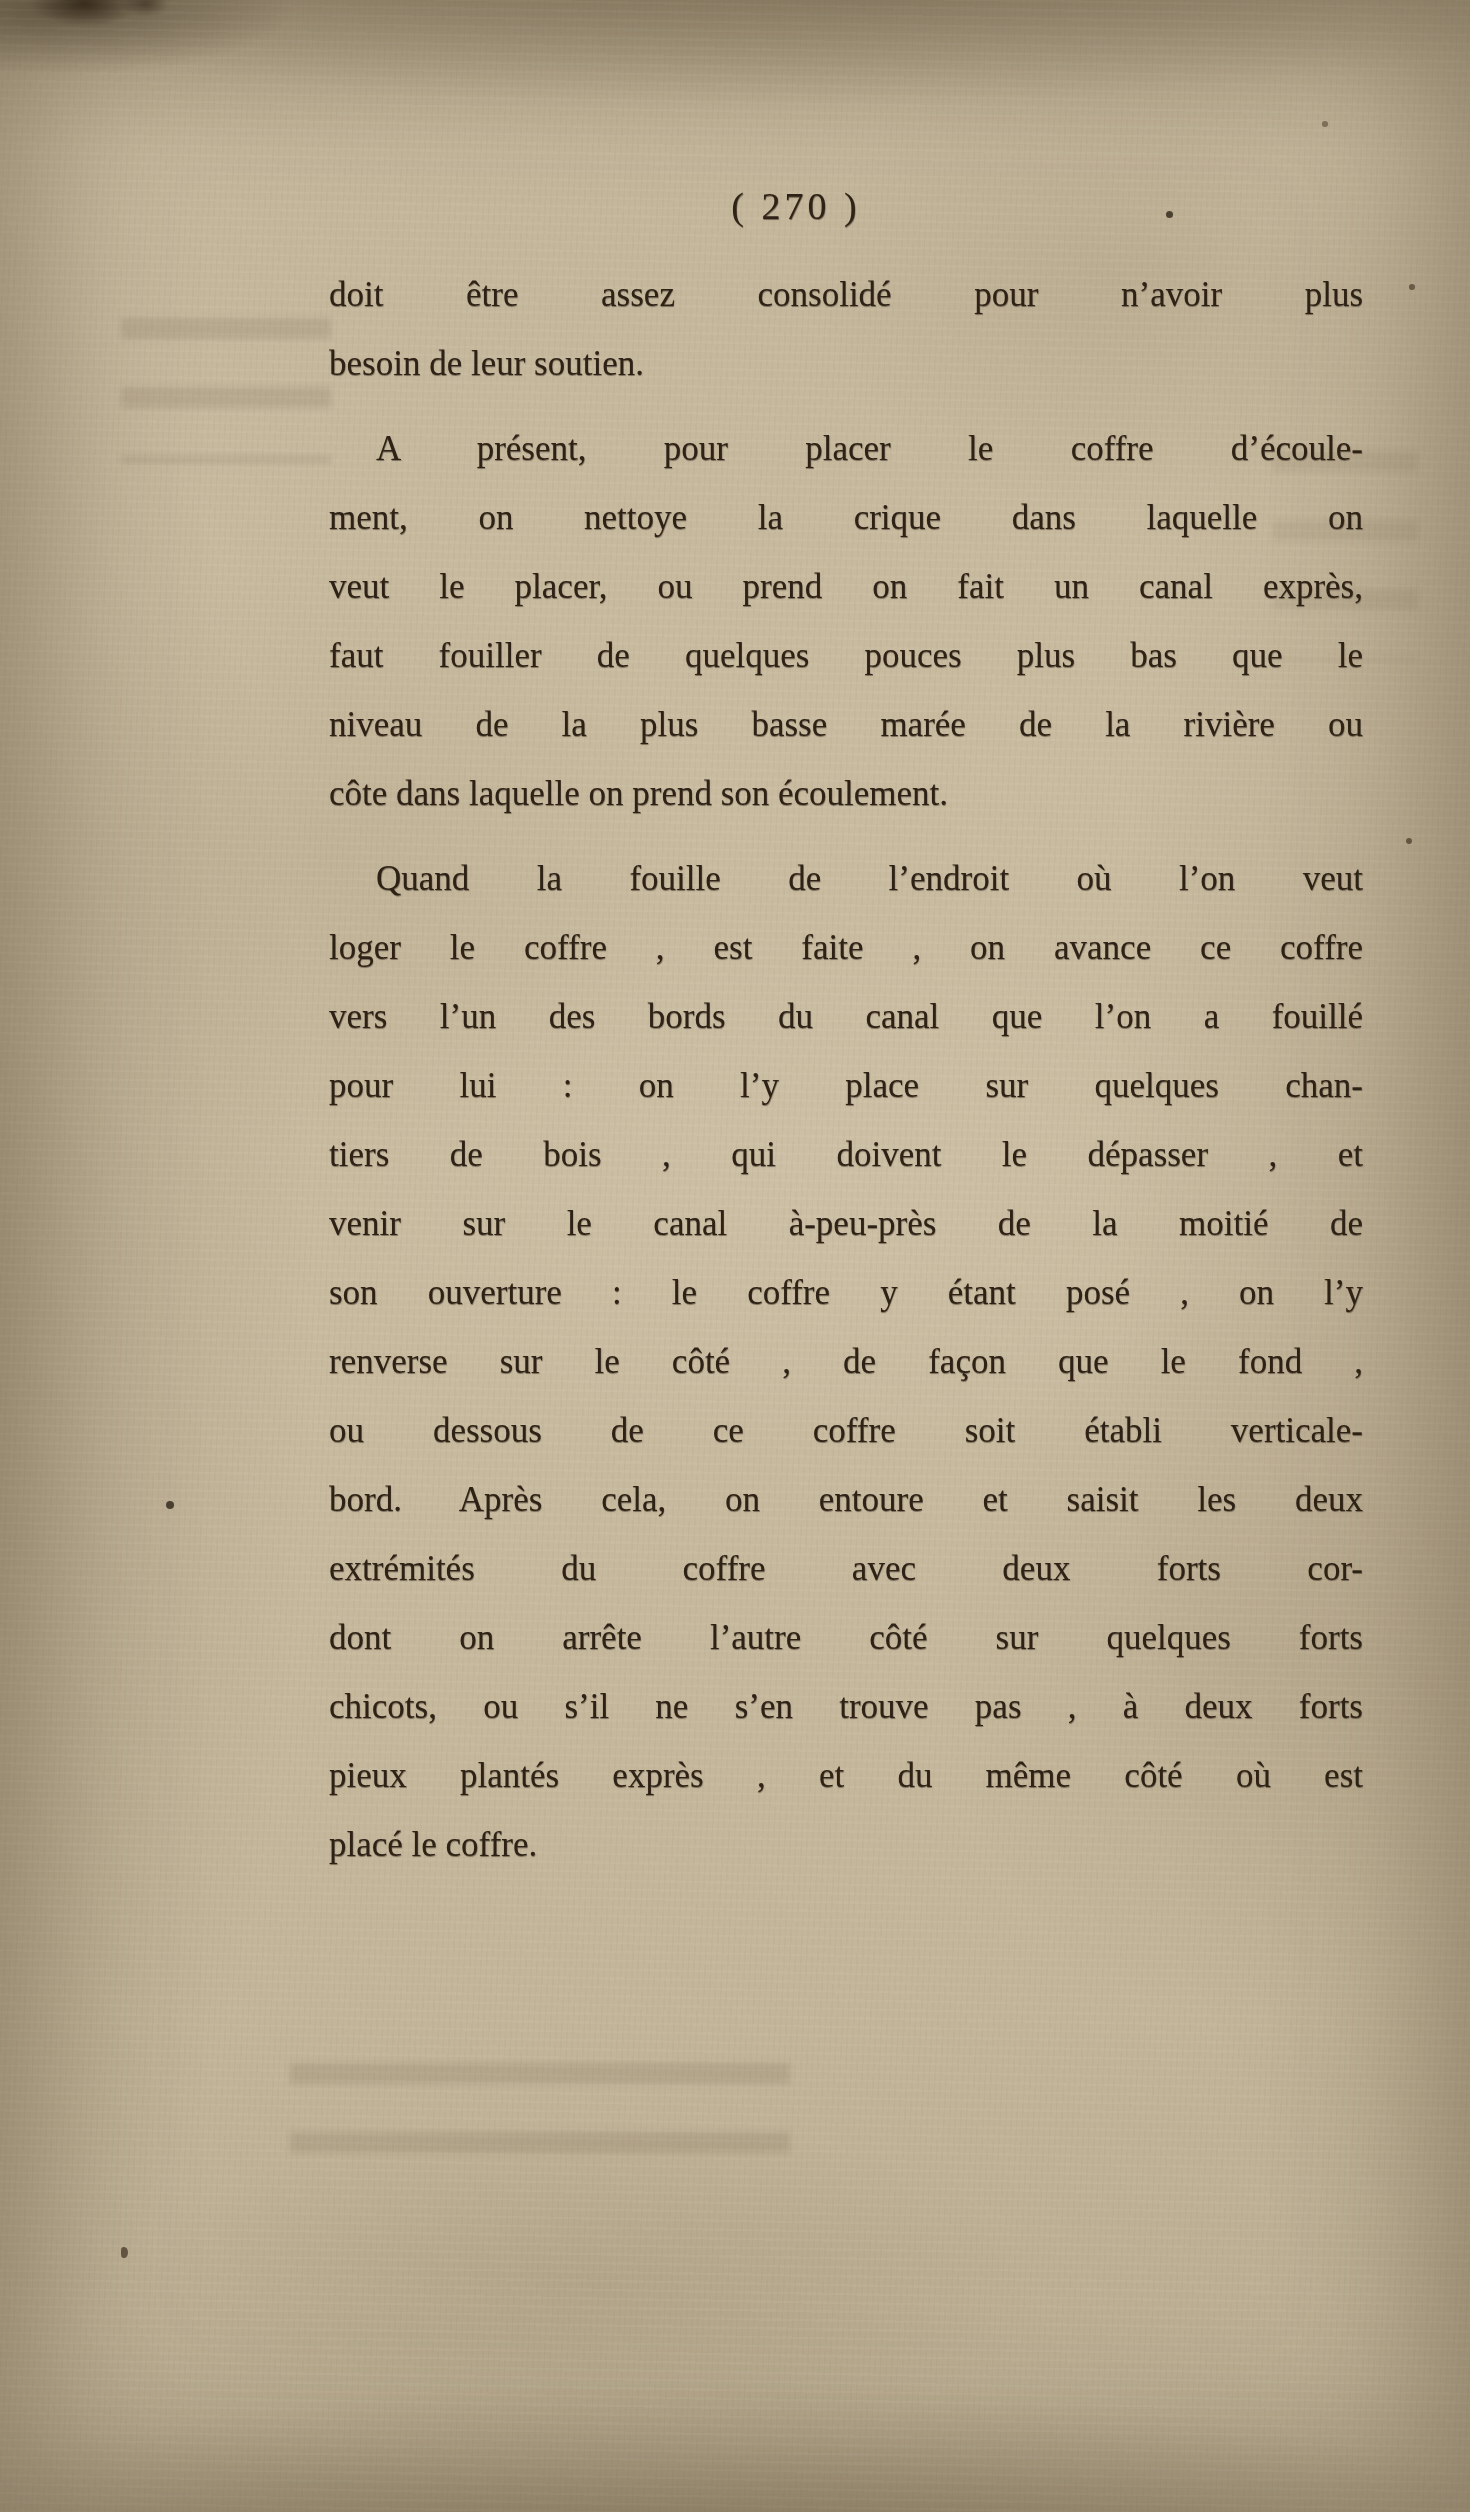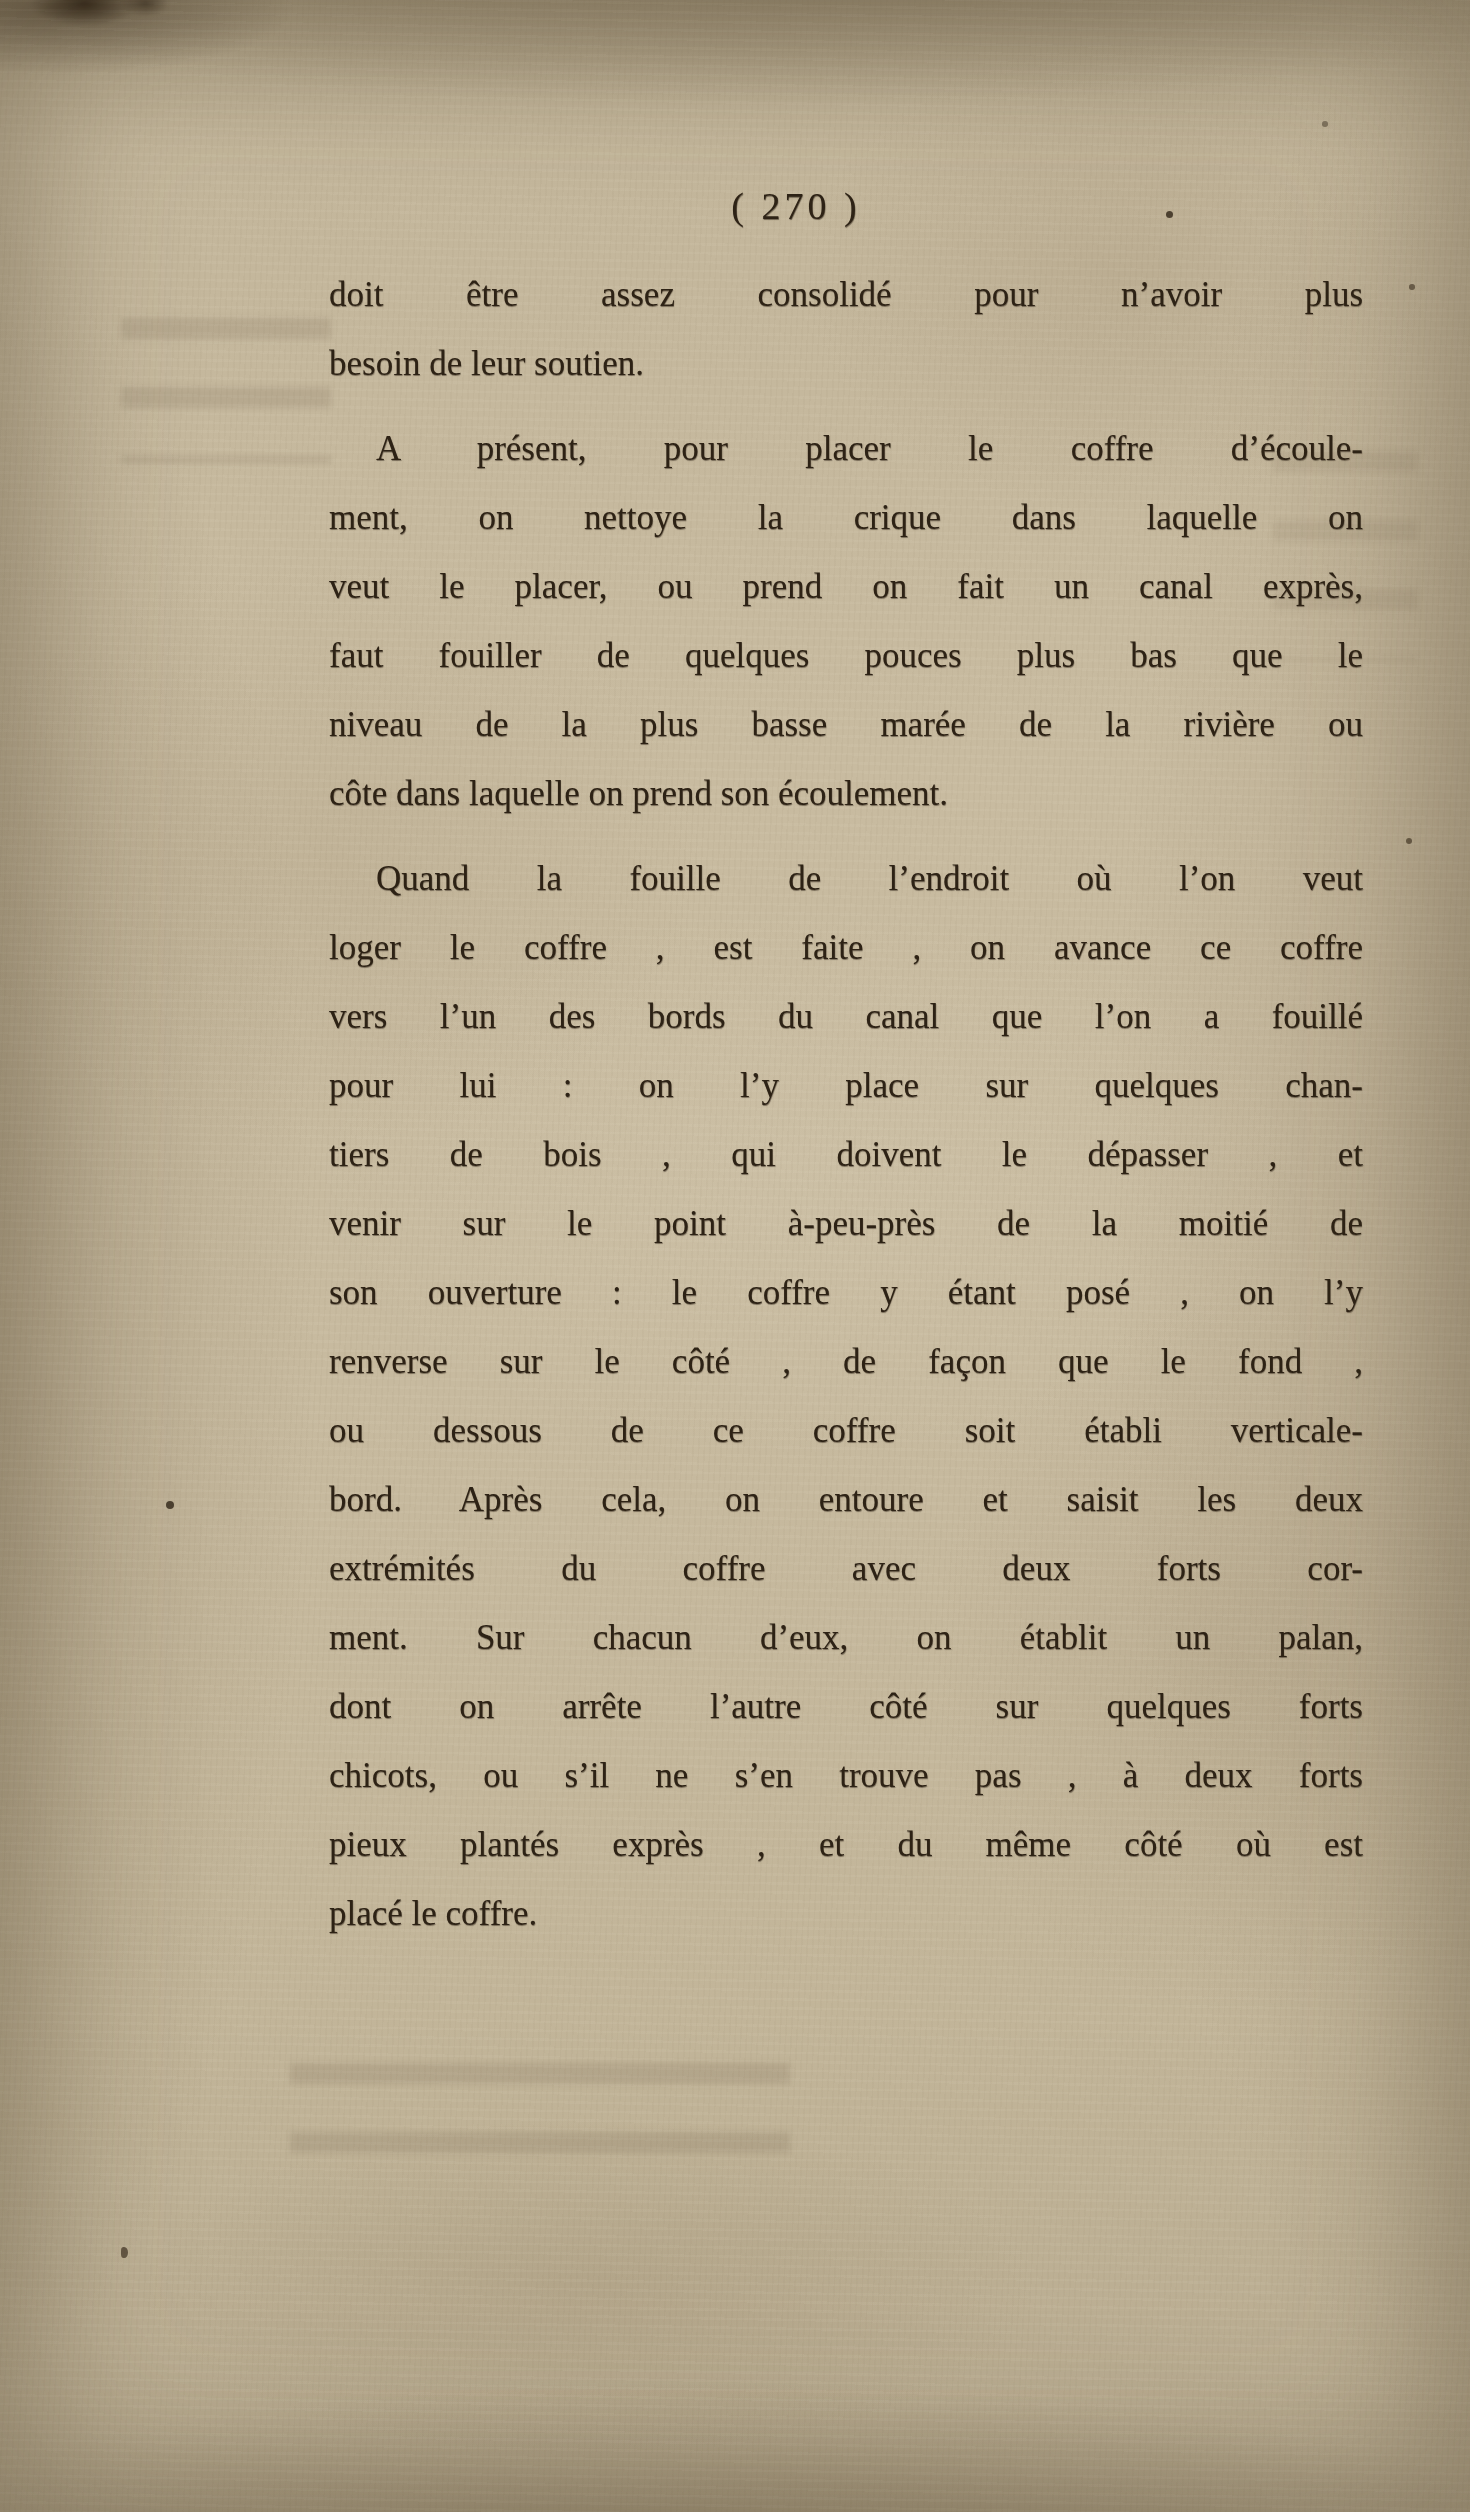--- a/index.html
+++ b/index.html
@@ -145,27 +145,26 @@
         <div class="line">faut fouiller de quelques pouces plus bas que le</div>
         <div class="line">niveau de la plus basse marée de la rivière ou</div>
         <div class="line">côte dans laquelle on prend son écoulement.</div>
       </div>
     <div class="para indent">
         <div class="line">Quand la fouille de l’endroit où l’on veut</div>
         <div class="line">loger le coffre , est faite , on avance ce coffre</div>
         <div class="line">vers l’un des bords du canal que l’on a fouillé</div>
         <div class="line">pour lui : on l’y place sur quelques chan-</div>
         <div class="line">tiers de bois , qui doivent le dépasser , et</div>
-        <div class="line">venir sur le point à-peu-près de la moitié de</div>
+        <div class="line">venir sur le canal à-peu-près de la moitié de</div>
         <div class="line">son ouverture : le coffre y étant posé , on l’y</div>
         <div class="line">renverse sur le côté , de façon que le fond ,</div>
         <div class="line">ou dessous de ce coffre soit établi verticale-</div>
         <div class="line">bord. Après cela, on entoure et saisit les deux</div>
         <div class="line">extrémités du coffre avec deux forts cor-</div>
-        <div class="line">ment. Sur chacun d’eux, on établit un palan,</div>
         <div class="line">dont on arrête l’autre côté sur quelques forts</div>
         <div class="line">chicots, ou s’il ne s’en trouve pas , à deux forts</div>
         <div class="line">pieux plantés exprès , et du même côté où est</div>
         <div class="line">placé le coffre.</div>
       </div>
   </div>
 
   <div class="speck" style="left:1166px; top:211px; width:7.3px;  height:7.3px;"></div>
   <div class="speck" style="left:1409px; top:284px; width:5.6px;  height:5.6px; opacity:.7;"></div>
   <div class="speck" style="left:1406px; top:838px; width:6.4px; height:6.4px; opacity:.75;"></div>

